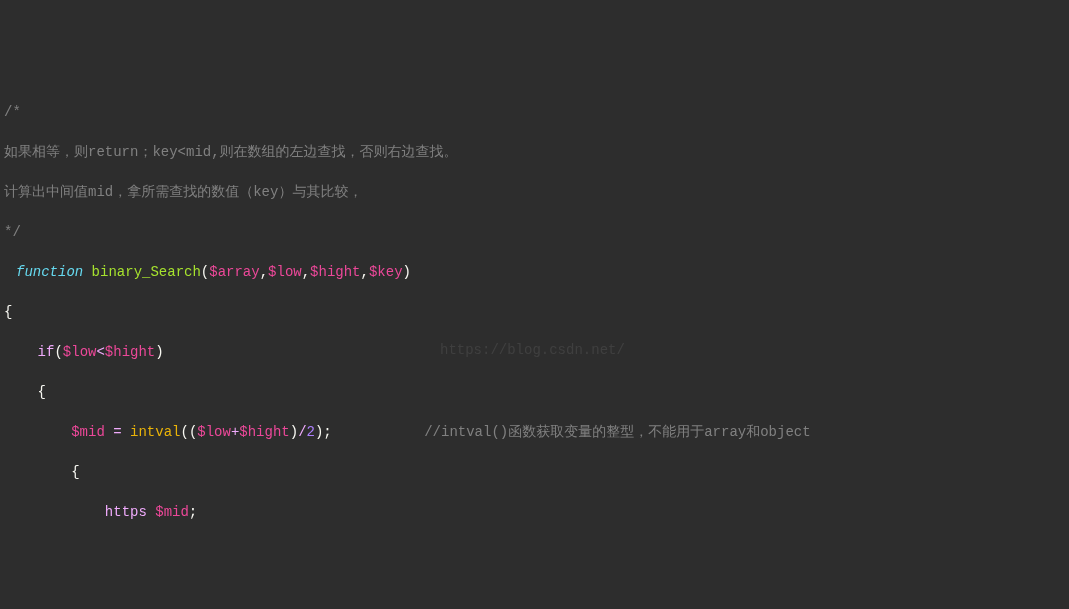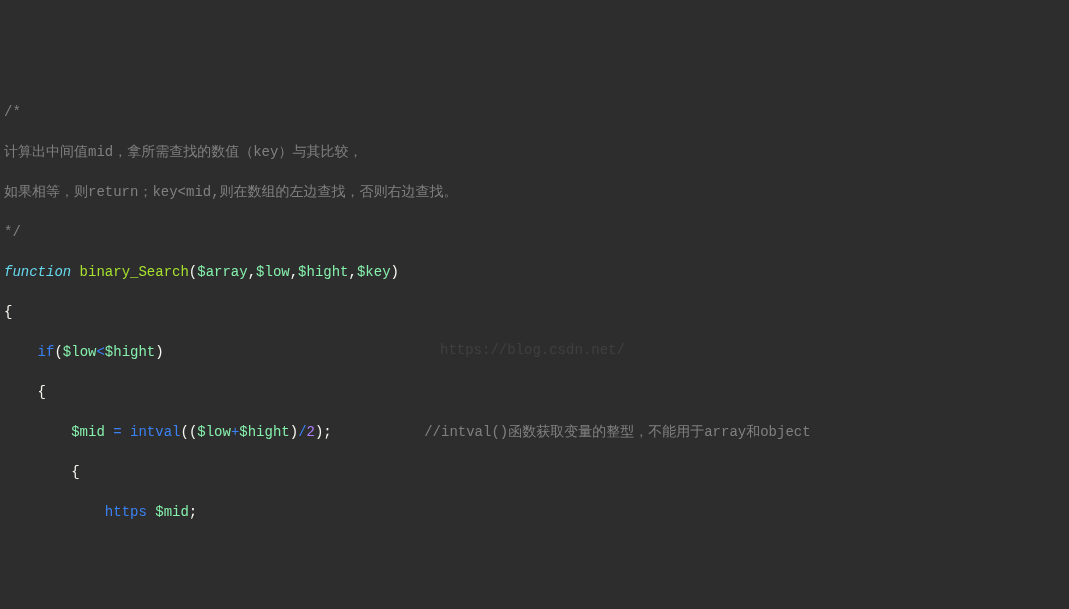--- a/index.html
+++ b/index.html
@@ -7,44 +7,44 @@
   background: #2d2d2d;
   font-family: Consolas, 'Courier New', monospace;
   font-size: 14px;
   line-height: 20px;
   color: #d4d4d4;
   padding: 2px 4px;
   white-space: pre;
 }
 .code-line { white-space: pre; }
 .comment { color: #808080; }
-.keyword { color: #66d9ef; font-style: italic; }
+.keyword { color: #66d9ef; font-style: italic; margin-left: 12px; }
 .funcname { color: #a6e22e; }
 .punct { color: #f8f8f2; }
-.var { color: #86efac; }
-.operator { color: #3b82f6; }
+.var { color: #ec4899; }
+.operator { color: #f0abfc; }
 .number { color: #ae81ff; }
-.call { color: #3b82f6; }
+.call { color: #eab308; }
 .paren { color: #f8f8f2; }
 .watermark {
   position: absolute;
   color: rgba(200,200,200,0.12);
   font-size: 14px;
   pointer-events: none;
 }
 </style>
 </head>
 <body>
 
 
 
 <div>
 <div class="code-line"><span class="comment">/*</span></div>
+<div class="code-line"><span class="comment">如果相等，则return；key&lt;mid,则在数组的左边查找，否则右边查找。</span></div>
 <div class="code-line"><span class="comment">计算出中间值mid，拿所需查找的数值（key）与其比较，</span></div>
-<div class="code-line"><span class="comment">如果相等，则return；key&lt;mid,则在数组的左边查找，否则右边查找。</span></div>
 <div class="code-line"><span class="comment">*/</span></div>
 <div class="code-line"><span class="keyword">function</span><span class="funcname"> binary_Search</span><span class="paren">(</span><span class="var">$array</span><span class="punct">,</span><span class="var">$low</span><span class="punct">,</span><span class="var">$hight</span><span class="punct">,</span><span class="var">$key</span><span class="paren">)</span></div>
 <div class="code-line"><span class="punct">{</span></div>
 <div class="code-line">    <span class="operator">if</span><span class="paren">(</span><span class="var">$low</span><span class="operator">&lt;</span><span class="var">$hight</span><span class="paren">)</span></div>
 <div class="code-line">    <span class="punct">{</span></div>
 <div class="code-line">        <span class="var">$mid</span> <span class="operator">=</span> <span class="call">intval</span><span class="paren">(</span><span class="paren">(</span><span class="var">$low</span><span class="operator">+</span><span class="var">$hight</span><span class="paren">)</span><span class="operator">/</span><span class="number">2</span><span class="paren">)</span><span class="punct">;</span>           <span class="comment">//intval()函数获取变量的整型，不能用于array和object</span></div>
 <div class="code-line">        <span class="punct">{</span></div>
 <div class="code-line">            <span class="operator">https</span> <span class="var">$mid</span><span class="punct">;</span></div>
 
 

